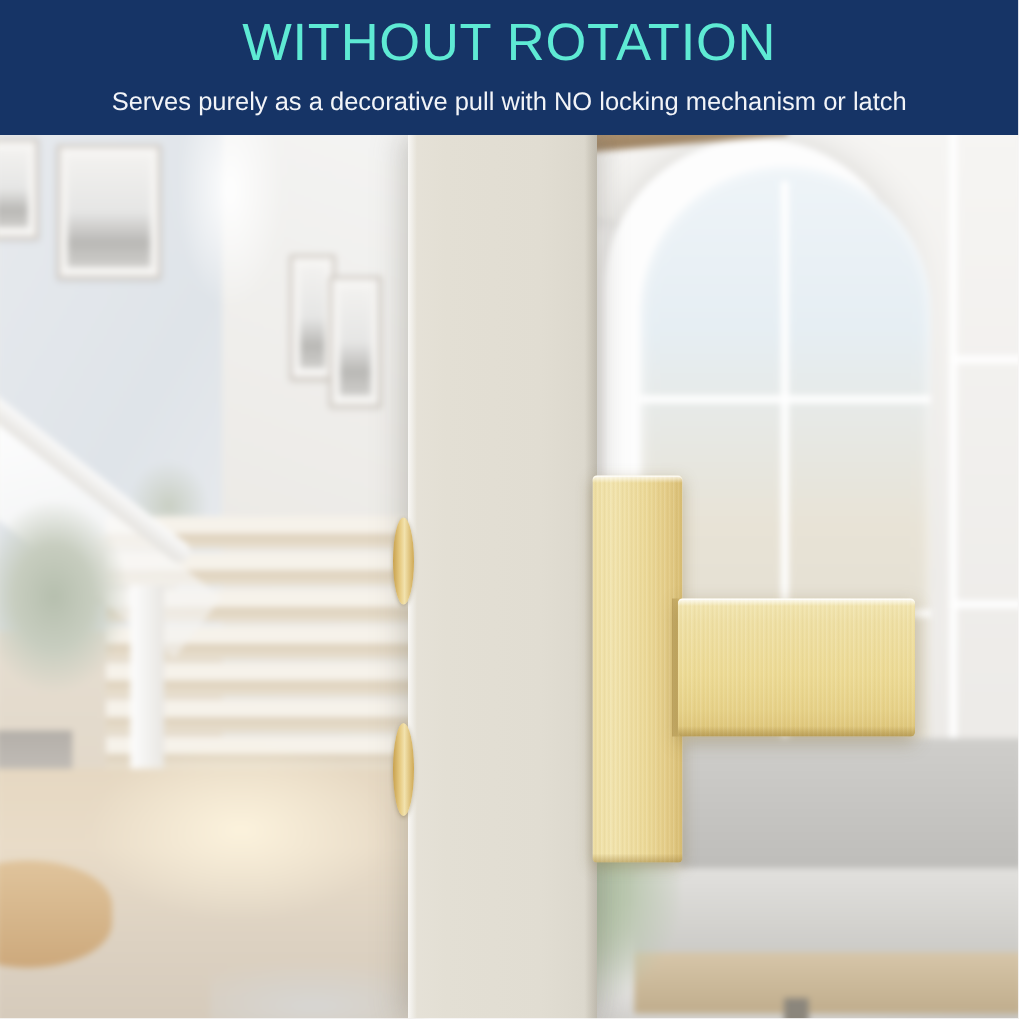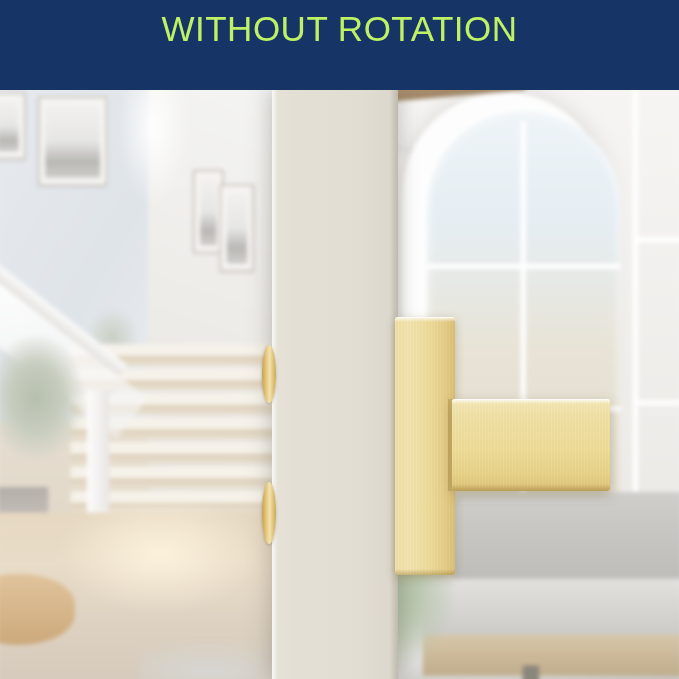--- a/index.html
+++ b/index.html
@@ -16,21 +16,21 @@
 
   
   .banner{
     position:absolute;left:0;top:0;width:679px;height:90px;
     background:#163466;
     overflow:hidden;
   }
   .banner-title{
     position:absolute;left:0;top:9px;width:679px;
     text-align:center;
-    color:#bef264;
+    color:#5eead4;
     font-size:35px;
     letter-spacing:0.5px;
     font-weight:400;
     line-height:40px;
     white-space:nowrap;
   }
   .banner-sub{
     position:absolute;left:0;top:57px;width:679px;
     text-align:center;
     color:#f2f4f8;
@@ -294,20 +294,21 @@
     background:linear-gradient(to right,rgba(170,140,70,.55),rgba(220,195,120,.2));
   }
 </style>
 </head>
 <body>
 
 <div id="stage">
 
   <div class="banner">
     <div class="banner-title">WITHOUT ROTATION</div>
+    <div class="banner-sub">Serves purely as a decorative pull with NO locking mechanism or latch</div>
   </div>
 
   <div class="photo">
 
     <div class="scene-interior">
       <div class="i-wall-left"></div>
       <div class="i-wall-right"></div>
       <div class="i-light"></div>
 
       <div class="frame f1">

